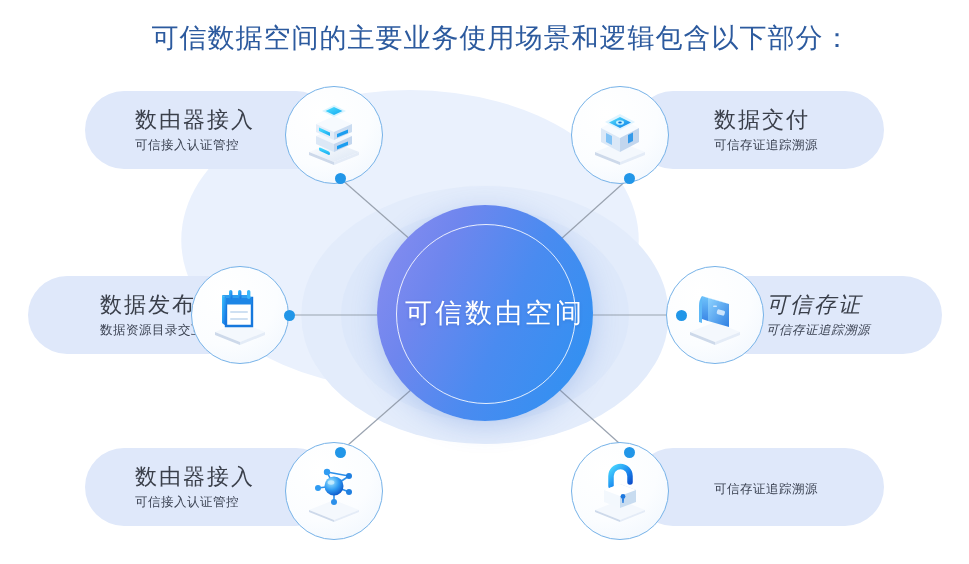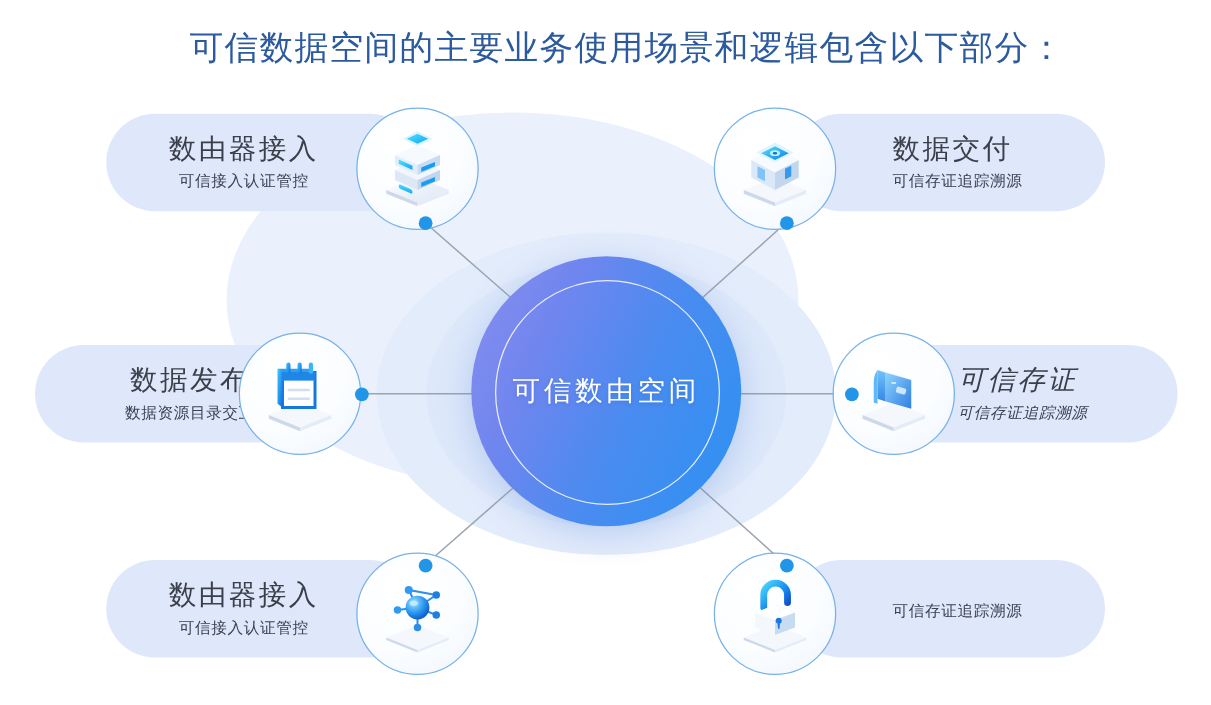--- a/index.html
+++ b/index.html
@@ -56,41 +56,41 @@
     background:linear-gradient(115deg,#8b8ef0 0%,#6f86ee 28%,#4a8bf0 58%,#2b92f2 100%);
     box-shadow:0 6px 26px rgba(60,110,210,.25);
   }
   .center-ring{
     position:absolute;left:50%;top:50%;
     width:178px;height:178px;margin-left:-89px;margin-top:-89px;
     border-radius:50%;
     border:1.5px solid rgba(255,255,255,.85);
   }
   .center-label{
-    position:absolute;left:0;top:50%;width:100%;
+    position:absolute;left:10px;top:50%;width:100%;
     transform:translateY(-50%);
     text-align:center;
-    font-size:22px;color:#ffffff;
+    font-size:27px;color:#ffffff;
     letter-spacing:3px;
     text-shadow:0 1px 3px rgba(30,70,160,.25);
     white-space:nowrap;
   }
 
   
   .pill{
     position:absolute;
     height:78px;
     border-radius:39px;
     background:#dfe8fa;
     display:flex;align-items:center;
   }
   .pill.left{justify-content:flex-start;}
   .pill.right{justify-content:flex-end;}
   .pill-txt{padding:0 18px;line-height:1.25;}
-  .pill.left .pill-txt{text-align:center;margin-left:auto;padding-right:80px;}
+  .pill.left .pill-txt{text-align:left;margin-left:auto;padding-right:80px;}
   .pill.right .pill-txt{text-align:left;margin-right:auto;padding-left:80px;}
   .p-title{
     font-size:22px;color:#3a3f4a;letter-spacing:2px;white-space:nowrap;
     font-family:"DejaVu Serif","Liberation Serif",serif;
   }
   .p-sub{
     font-size:12.5px;color:#3b4252;letter-spacing:.5px;white-space:nowrap;margin-top:5px;
   }
 
   

